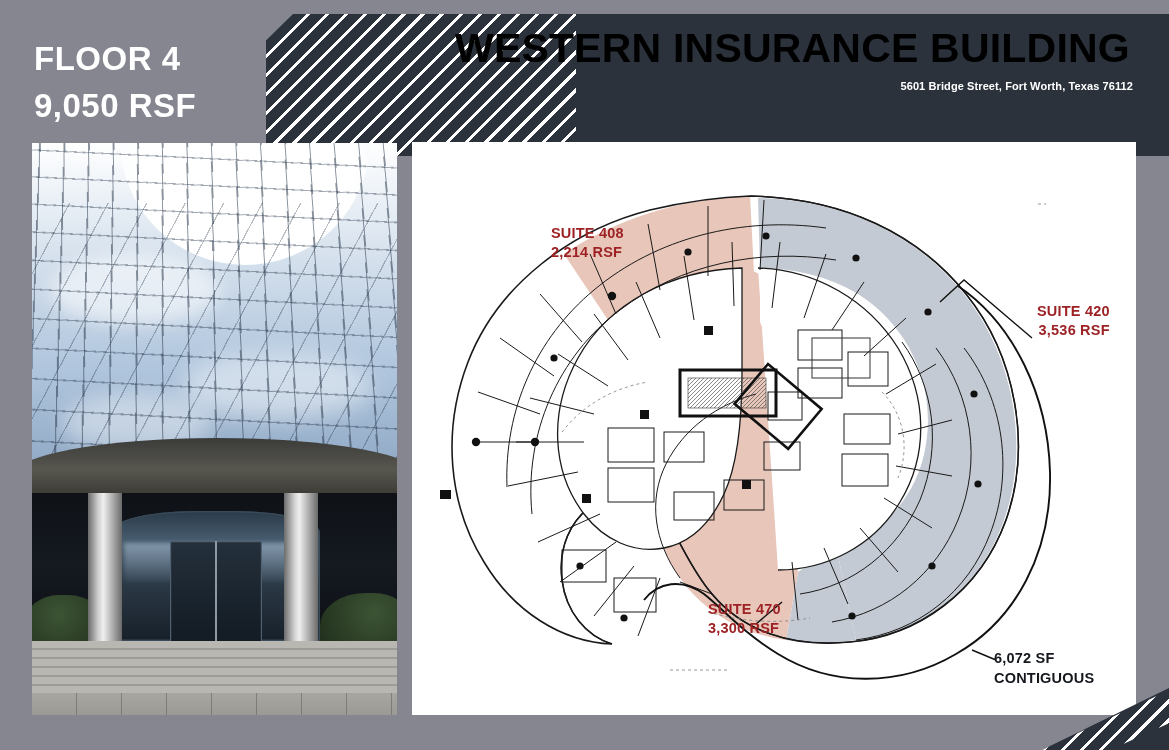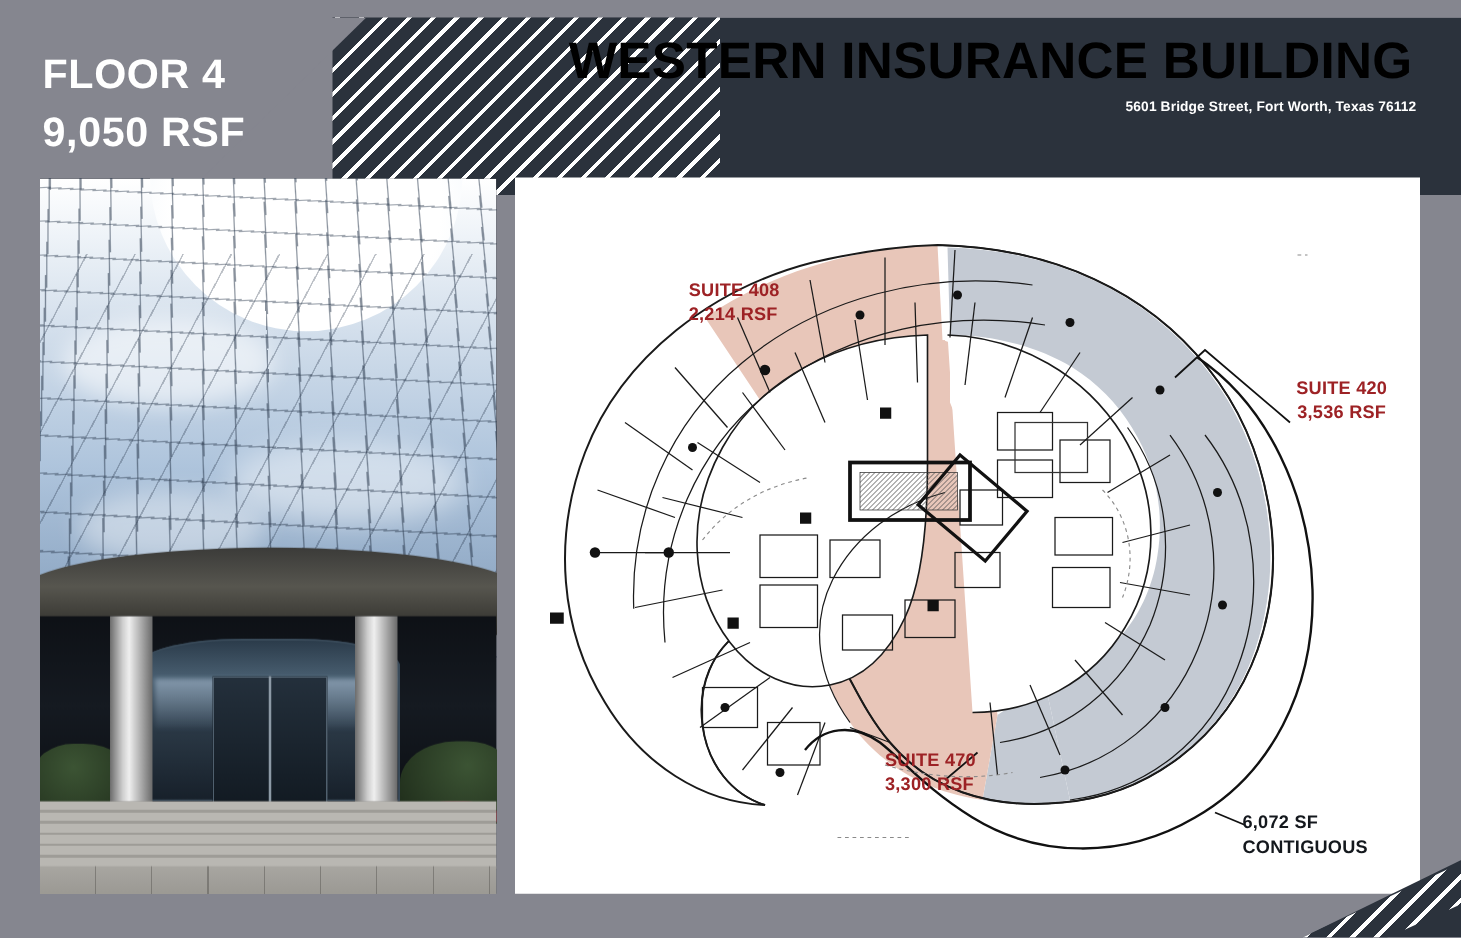--- a/index.html
+++ b/index.html
@@ -153,21 +153,21 @@
   #plan-panel{
     position:absolute;left:412px;top:142px;width:724px;height:573px;
     background:#ffffff;
   }
   #plan-svg{position:absolute;left:0;top:0;width:724px;height:573px;}
   .suite-cap{
     position:absolute;color:#9d2225;font-weight:bold;font-size:14.5px;
     line-height:1.32;letter-spacing:.2px;white-space:pre-line;
   }
   #cap-408{left:139px;top:66px;margin-top:16px;}
-  #cap-420{left:625px;top:160px;text-align:center;}
+  #cap-420{left:625px;top:160px;text-align:right;}
   #cap-470{left:296px;top:458px;}
   #cap-contig{
     position:absolute;left:582px;top:507px;color:#14181d;font-weight:bold;
     font-size:14.5px;line-height:1.35;white-space:pre-line;letter-spacing:.2px;
   }
 </style>
 </head>
 <body>
 
 <div id="header-band">

